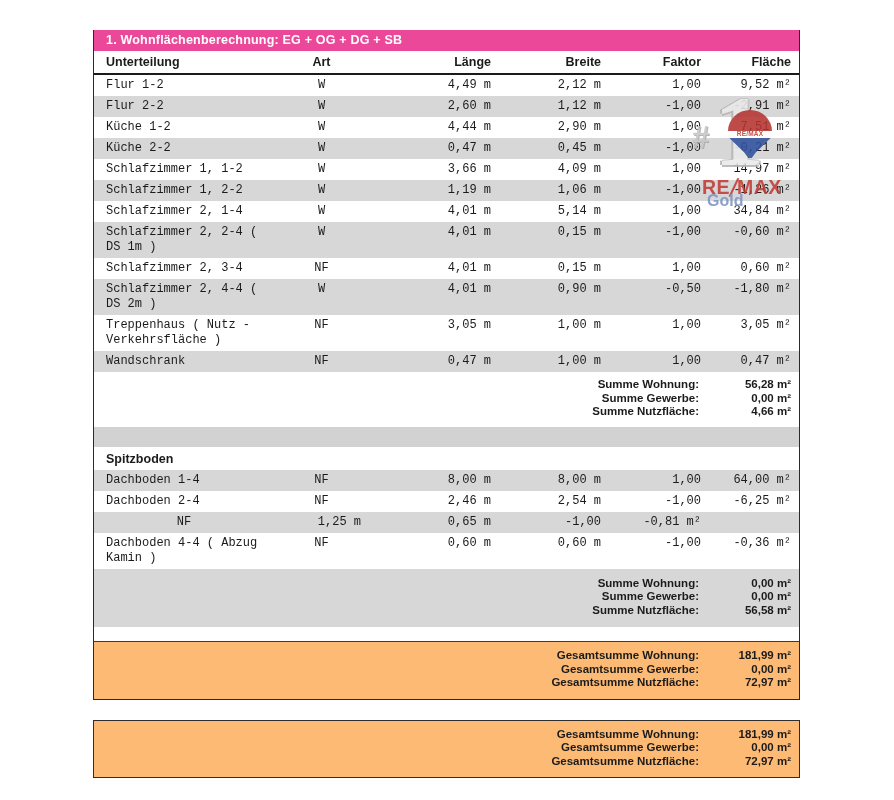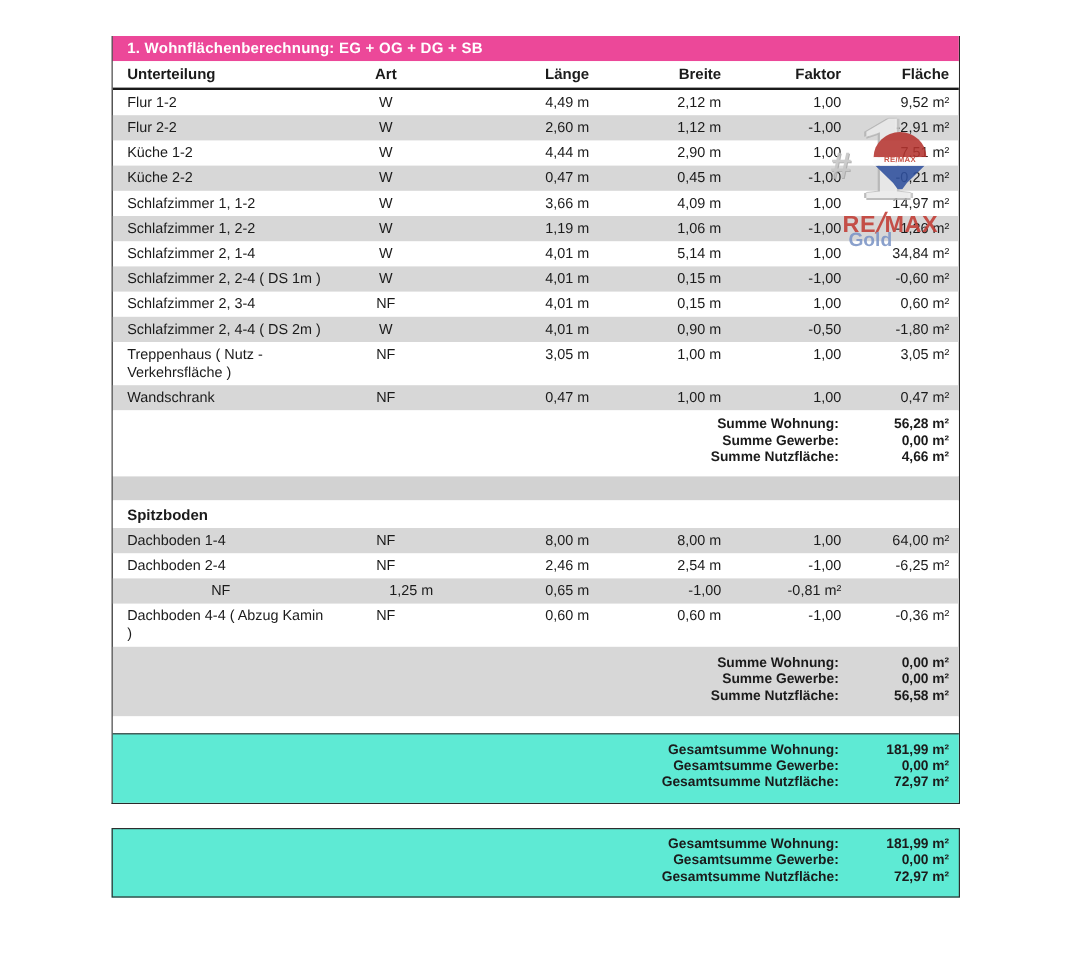--- a/index.html
+++ b/index.html
@@ -20,39 +20,40 @@
   .thead {
     display:grid; grid-template-columns:180px 95px 130px 110px 100px 1fr;
     font-weight:bold; font-size:12.5px;
     border-bottom:2px solid #1a1a1a; padding:4px 0 4px 0;
     background:#ffffff;
   }
   .row {
     display:grid; grid-template-columns:180px 95px 130px 110px 100px 1fr;
     font-size:12px; padding:3px 0; line-height:15px; min-height:21px;
     align-items:start;
+    font-family:Liberation Mono, monospace;
   }
   .row.gray { background:#d7d7d7; }
   .c1 { padding-left:12px; text-align:left; }
   .c2 { text-align:center; }
   .c3,.c4,.c5,.c6 { text-align:right; padding-right:8px; }
   .subhead {
     font-weight:bold; font-size:12.5px; padding:5px 0 4px 12px; background:#fff;
   }
   .sepbar { height:20px; background:#d2d2d2; }
   .sumblock { padding:6px 0 8px 0; background:#fff; }
   .sumblock.shaded { background:#d7d7d7; padding:8px 0 10px 0; }
   .sumline {
     display:grid; grid-template-columns:1fr 92px;
     font-size:11.5px; line-height:13.5px; font-weight:bold;
   }
   .slabel { text-align:right; padding-right:8px; }
   .svalue { text-align:right; padding-right:8px; }
   .gap { height:14px; background:#fff; }
-  .totalsbox { border-top:1px solid #3a3a3a; padding:7px 0 9px 0; background:#5eead4; }
+  .totalsbox { border-top:1px solid #3a3a3a; padding:7px 0 9px 0; background:#fdba74; }
 
   
   .tbl2 { margin-top:20px; }
   .tbl2 .bar { padding:5px 0 5px 12px; font-size:13px; }
   .tbl2 .totalsbox { border:1px solid #2e2e2e; margin-top:2px; padding:7px 0 9px 0; }
 
   
   .wm {
     position:absolute; left:690px; top:92px; width:140px; height:122px;
     z-index:10; pointer-events:none; opacity:0.88;

